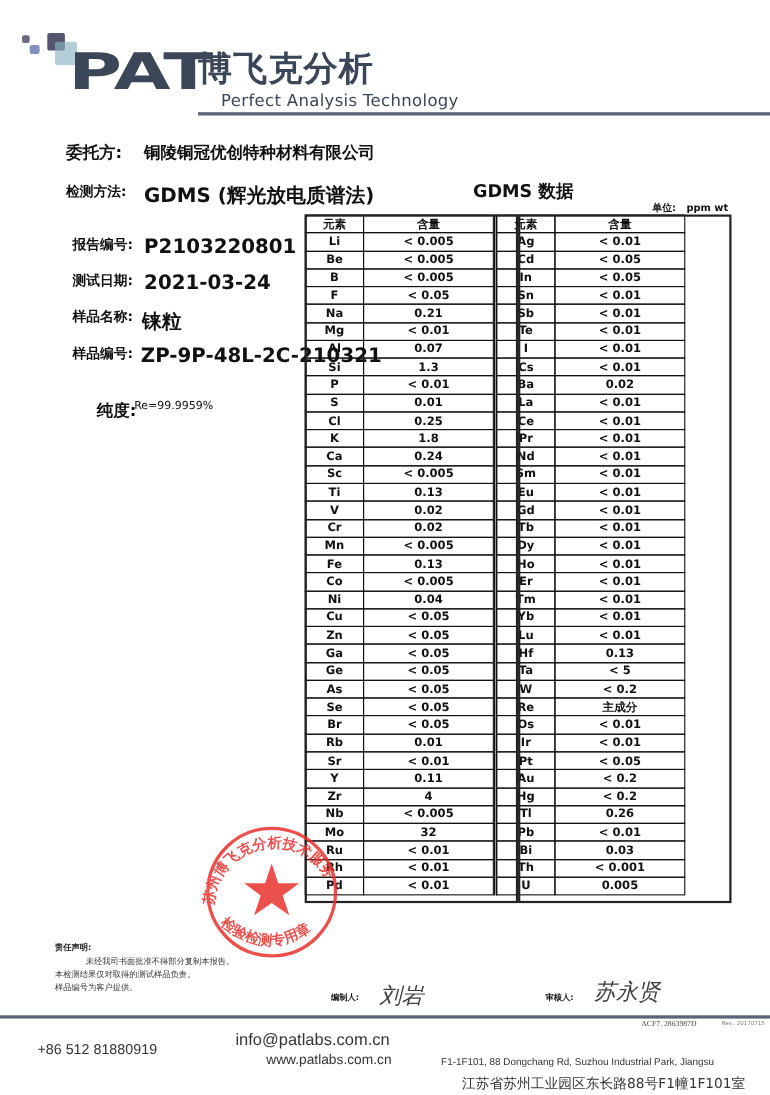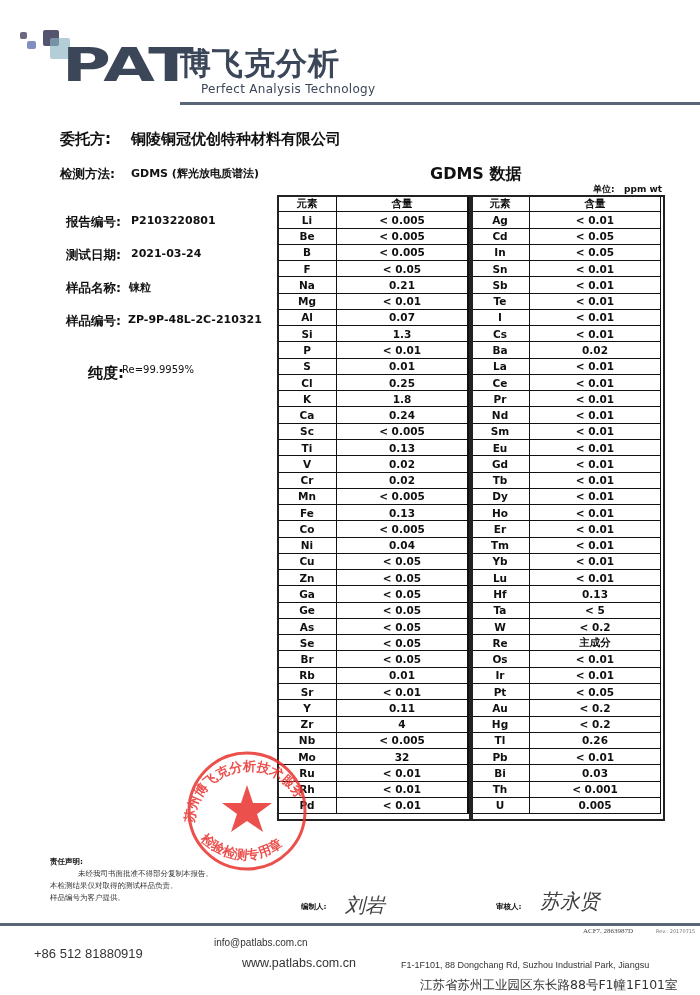--- a/index.html
+++ b/index.html
@@ -2,32 +2,32 @@
 <html><head>
 <meta charset="utf-8">
 <style>
   * { box-sizing: border-box; margin: 0; padding: 0; }
   body { width: 700px; height: 995px; background: #ffffff; position: relative; overflow: hidden; font-family: "DejaVu Sans", sans-serif; color: #111; }
 
   
   .logo-sq { position: absolute; border-radius: 2px; }
   .logo-text { position: absolute; left: 62px; top: 42px; font-family: "DejaVu Sans", sans-serif; font-weight: 900; font-size: 46px; letter-spacing: -1px; color: #3b4658; transform: scaleX(1.45); transform-origin: left top; line-height: 1; }
   .logo-cn { position: absolute; left: 180px; top: 48px; font-size: 31px; font-weight: bold; color: #3b4658; letter-spacing: 1px; line-height: 1; }
-  .logo-sub { position: absolute; left: 201px; top: 82px; font-size: 12px; color: #3b4658; letter-spacing: 0.3px; }
+  .logo-sub { position: absolute; left: 201px; top: 82px; font-size: 15px; color: #3b4658; letter-spacing: 0.3px; }
   .header-line { position: absolute; left: 180px; top: 102px; width: 520px; height: 3px; background: #5a6578; }
 
   
   .label { position: absolute; font-weight: bold; font-size: 12.5px; }
-  .value { position: absolute; font-weight: bold; font-size: 11px; }
+  .value { position: absolute; font-weight: bold; font-size: 18px; }
   .client-label { left: 60px; top: 130px; font-size: 15px; }
   .client-value { left: 131px; top: 130px; font-size: 15px; }
 
   .gdms-title { position: absolute; left: 430px; top: 164px; font-size: 16px; font-weight: bold; }
   .unit { position: absolute; left: 593px; top: 183px; font-size: 9px; font-weight: bold; }
-  .tbl-wrap { position: absolute; left: 278px; top: 196px; width: 386px; }
+  .tbl-wrap { position: absolute; left: 278px; top: 196px; width: 345px; }
   .row { display: flex; height: 16.27px; }
   .cell { border: 1px solid #111; display: flex; align-items: center; justify-content: center; font-size: 10.5px; font-weight: bold; margin-top: -1px; margin-left: -1px; }
   .c-el1 { width: 60px; }
   .c-val1 { width: 132px; }
   .c-gap { width: 3px; border-top: none; border-bottom: none; background: #9a9a9a; border-left: 1px solid #111; border-right: 1px solid #111; margin-left: 0; }
   .c-el2 { width: 60px; }
   .c-val2 { width: 132px; }
   .outer { position: absolute; border: 2px solid #222; pointer-events: none; }
 
   
@@ -41,21 +41,21 @@
   .disc-title { position: absolute; left: 50px; top: 857px; font-size: 7.5px; font-weight: bold; }
   .disc-line { position: absolute; left: 50px; font-size: 7.5px; color: #333; }
 
   .sig-label { position: absolute; font-size: 7.5px; font-weight: bold; }
   .sig { position: absolute; font-family: "DejaVu Serif", serif; font-style: italic; font-size: 20px; color: #404040; margin-top: 12px; }
 
   .footer-line { position: absolute; left: 0; top: 923px; width: 700px; height: 3px; background: #5a6578; }
   .code { position: absolute; left: 583px; top: 927px; font-size: 7px; color: #444; font-family: "Liberation Serif", serif; }
   .rev { position: absolute; left: 656px; top: 928px; font-size: 5px; color: #777; }
   .phone { position: absolute; left: 34px; top: 946px; font-size: 13px; color: #333; font-family: "Liberation Sans", sans-serif; }
-  .email { position: absolute; left: 214px; top: 937px; font-size: 10px; color: #333; font-family: "Liberation Sans", sans-serif; }
+  .email { position: absolute; left: 214px; top: 937px; font-size: 15px; color: #333; font-family: "Liberation Sans", sans-serif; }
   .web { position: absolute; left: 214px; top: 956px; font-size: 12.5px; color: #333; font-family: "Liberation Sans", sans-serif; margin-left: 28px; }
   .addr-cn { position: absolute; left: 420px; top: 937px; font-size: 12.5px; color: #333; margin-top: 40px; }
   .addr-en { position: absolute; left: 401px; top: 960px; font-size: 9px; color: #333; font-family: "Liberation Sans", sans-serif; }
 </style>
 </head>
 <body>
 
 <div>
   <div class="logo-sq" style="left:20px;top:32px;width:7px;height:7px;background:#6b6880;"></div>
   <div class="logo-sq" style="left:27px;top:41px;width:9px;height:8px;background:#7f8fc0;"></div>

